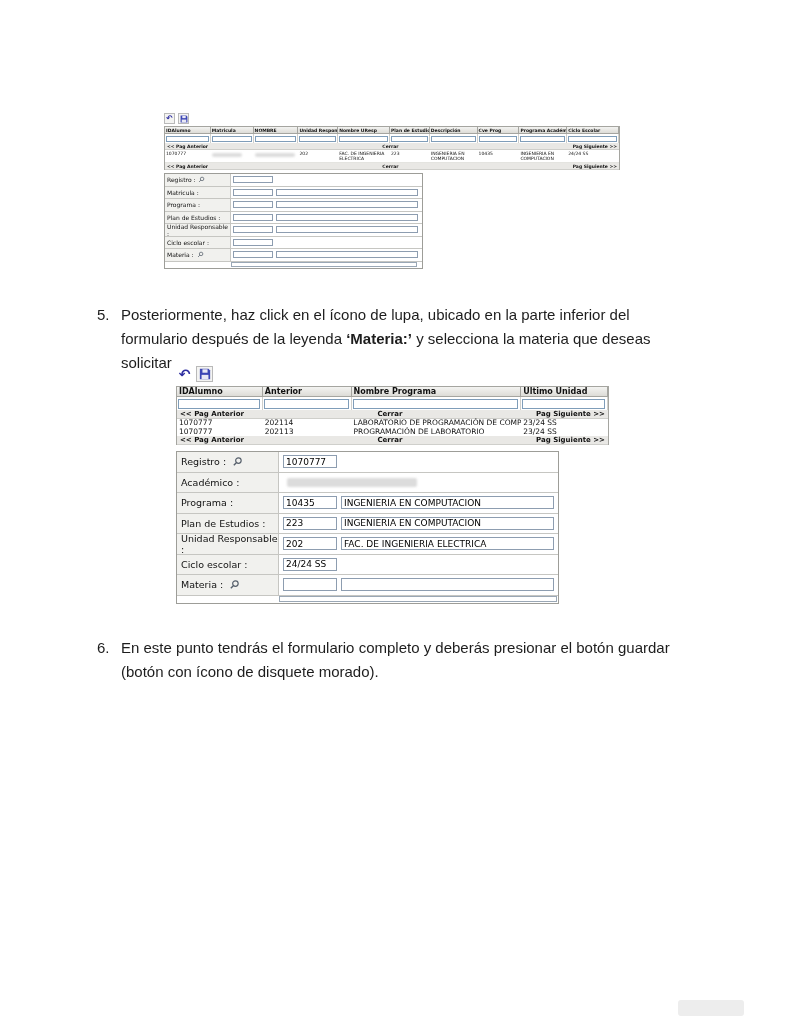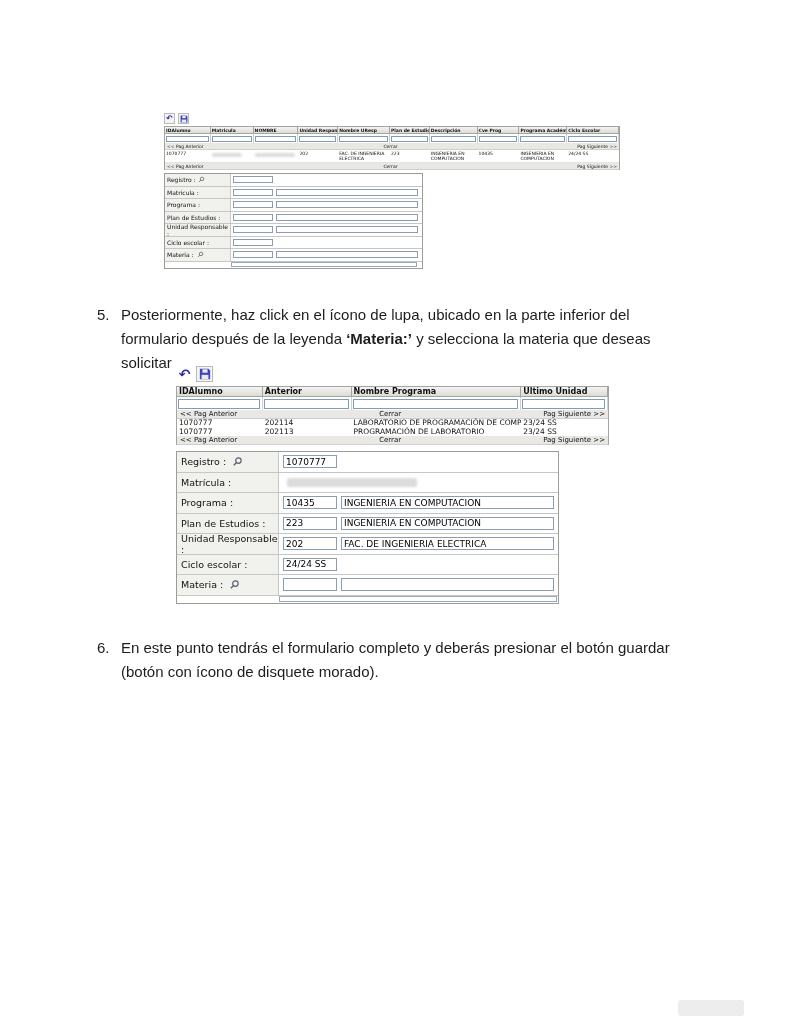--- a/index.html
+++ b/index.html
@@ -22,21 +22,21 @@
   .tb-btn{box-sizing:border-box;border:1px solid #b9b9b9;background:#f4f4f2;padding:0;
           display:flex;align-items:center;justify-content:center;cursor:pointer;}
   .undo-glyph{font-family:"DejaVu Sans",sans-serif;font-weight:bold;line-height:1;}
 
   
   .hcell{background:linear-gradient(#f3f3f1,#dddcd7);border-right:1px solid #a5a5a0;
          border-bottom:1px solid #a5a5a0;font-weight:bold;overflow:hidden;white-space:nowrap;}
   .fcell{border-right:1px solid #cfcfcb;background:#fff;display:flex;align-items:center;}
   .fcell input{box-sizing:border-box;border:1px solid #7f9db9;background:#fff;width:100%;}
   .pagbar{background:#e9e8e5;border-bottom:1px solid #cfcfcb;display:flex;align-items:flex-end;
-          font-weight:normal;}
+          font-weight:bold;}
   .pagbar .pprev{text-align:left;}
   .pagbar .pclose{text-align:center;flex:1;}
   .pagbar .pnext{text-align:right;}
   .dcell{background:#fff;overflow:visible;}
 
   
   .frow{display:flex;border-bottom:1px solid #c6c6c2;background:#fff;}
   .flabel{background:#f1f1ee;border-right:1px solid #c6c6c2;display:flex;align-items:center;
           box-sizing:border-box;}
   .finputs{display:flex;align-items:center;background:#fff;flex:1;}
@@ -332,21 +332,21 @@
                 <line x1="4.7" y1="7.3" x2="2" y2="10" stroke="#57606c" stroke-width="1.5"></line>
               </svg>
             </button>
         </div>
         <div class="finputs">
             <input class="tinput small" value="1070777" style="">
           </div>
       </div>
       <div class="frow">
         <div class="flabel">
-            <span>Matrícula :</span>
+            <span>Académico :</span>
           </div>
         <div class="finputs">
             <div class="redacted" style="width:130px;height:9px;margin-left:8px;"></div>
           </div>
       </div>
       <div class="frow">
         <div class="flabel">
             <span>Programa :</span>
           </div>
         <div class="finputs">

